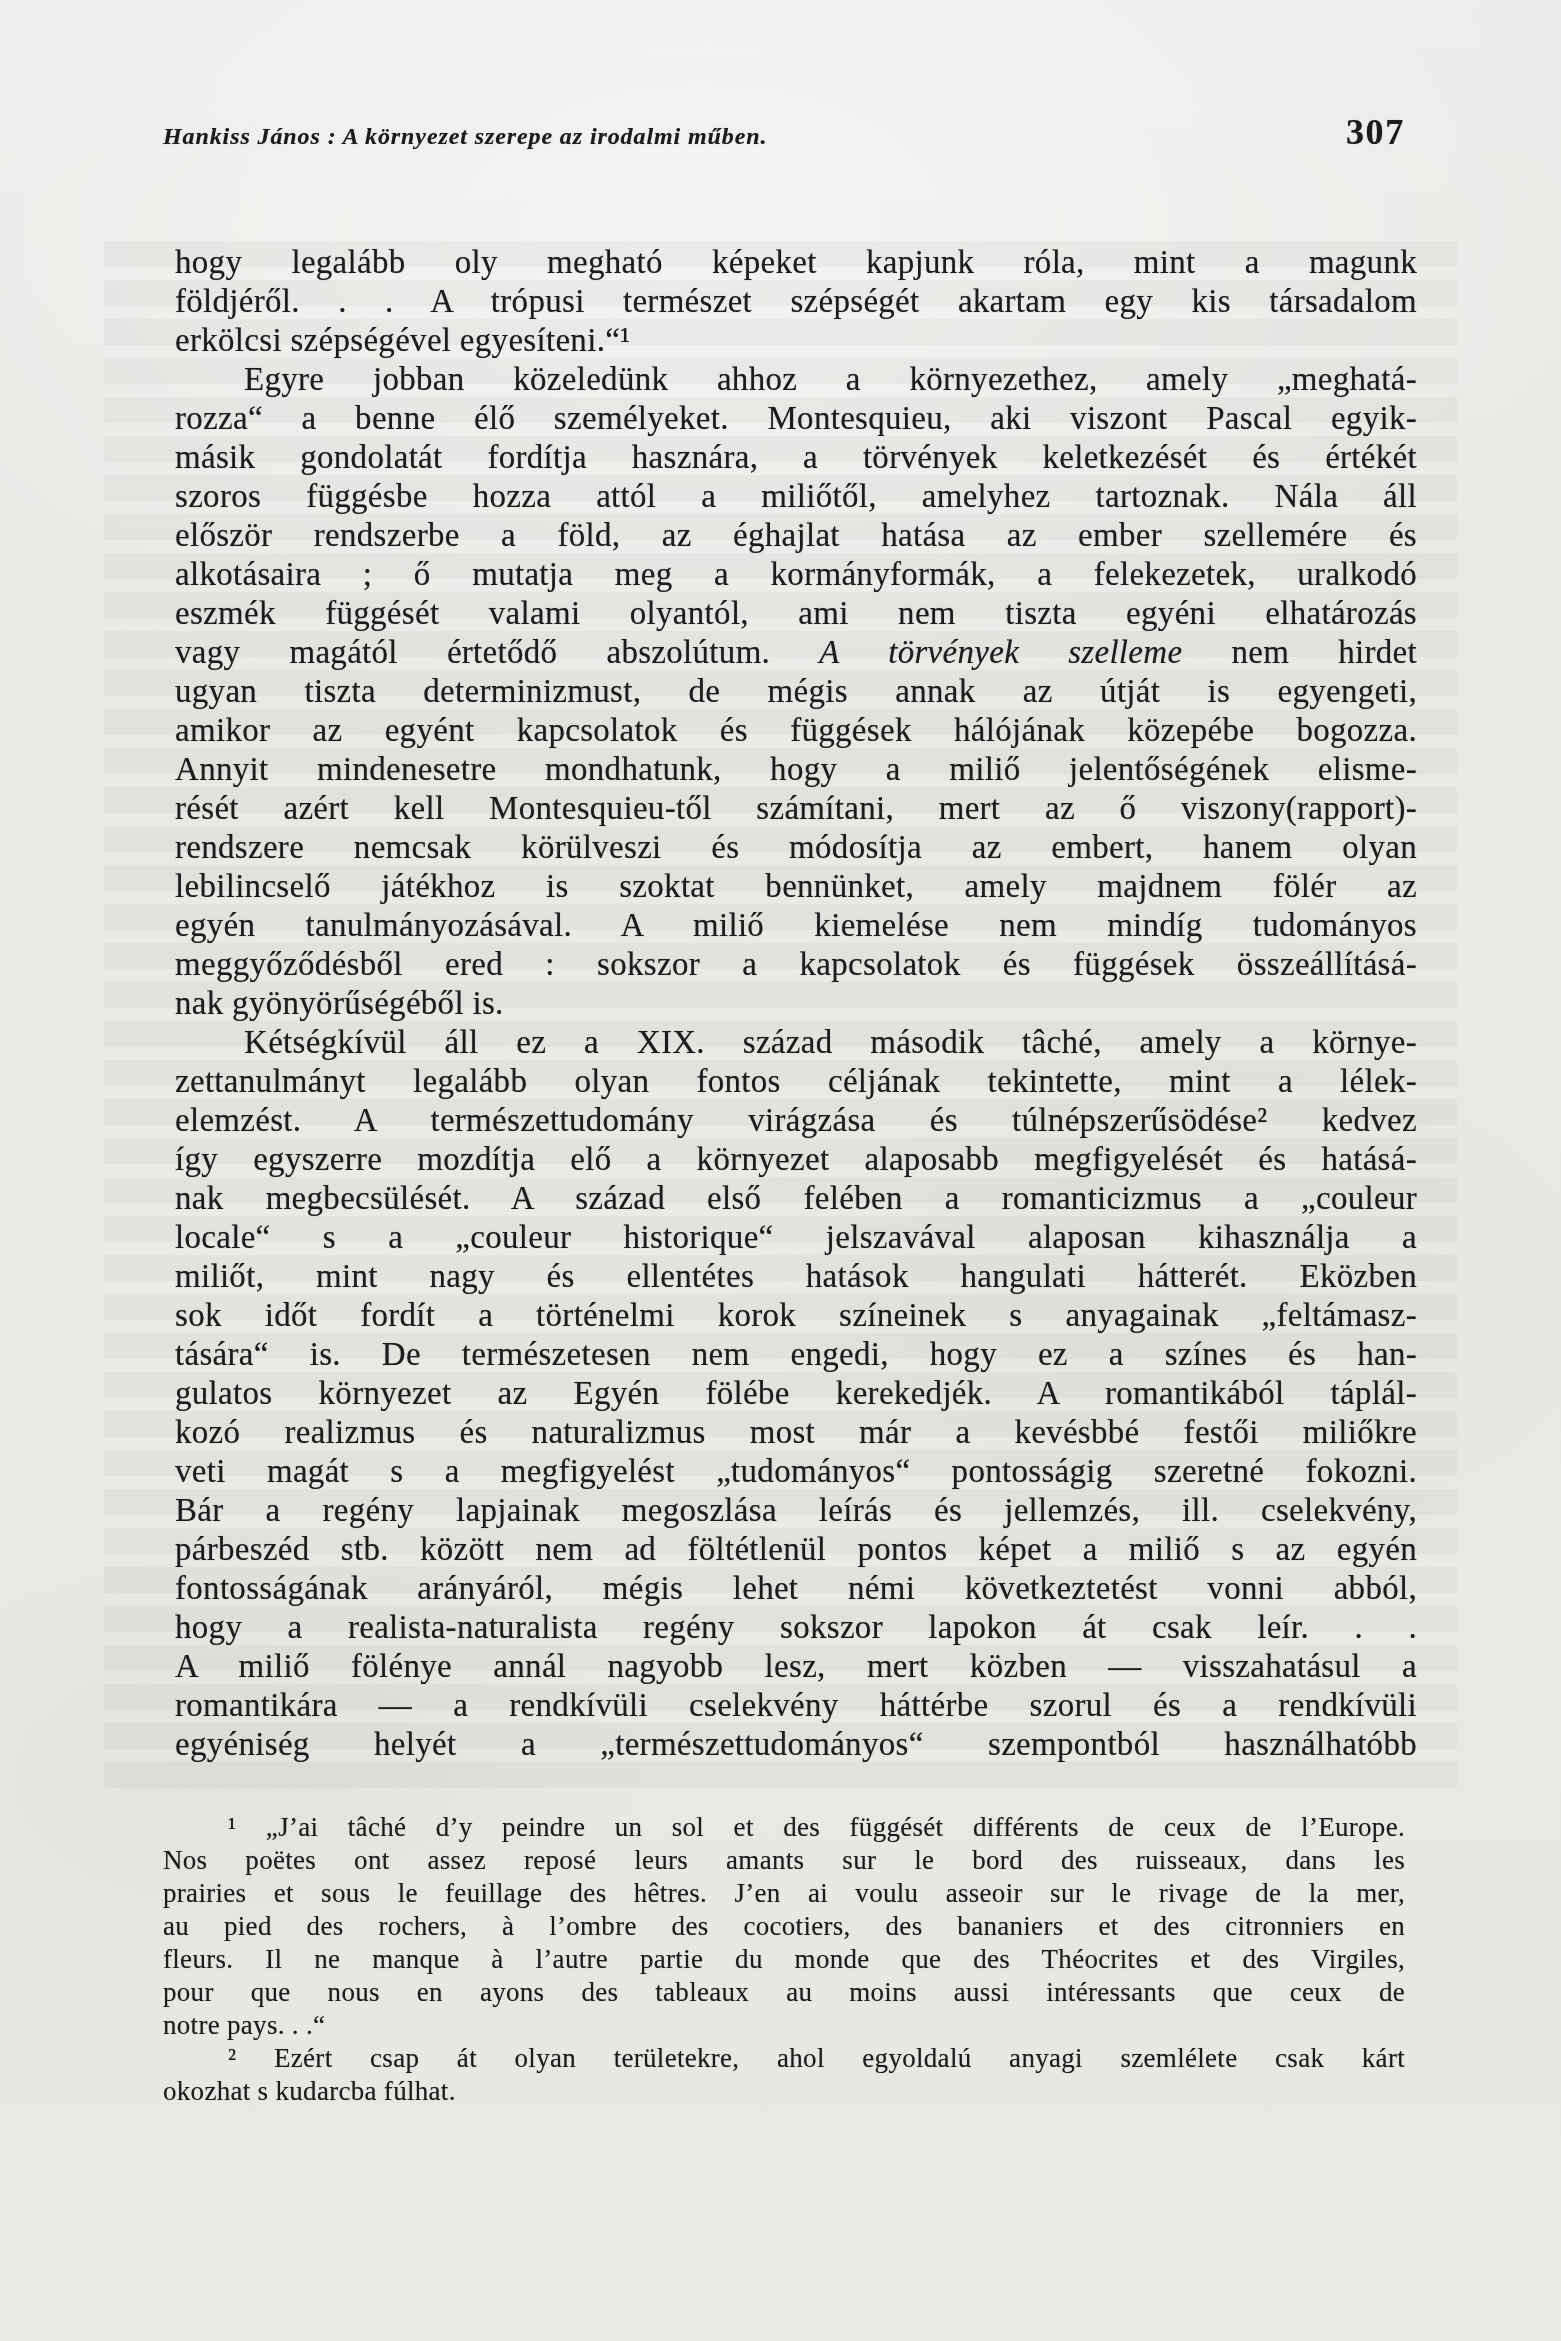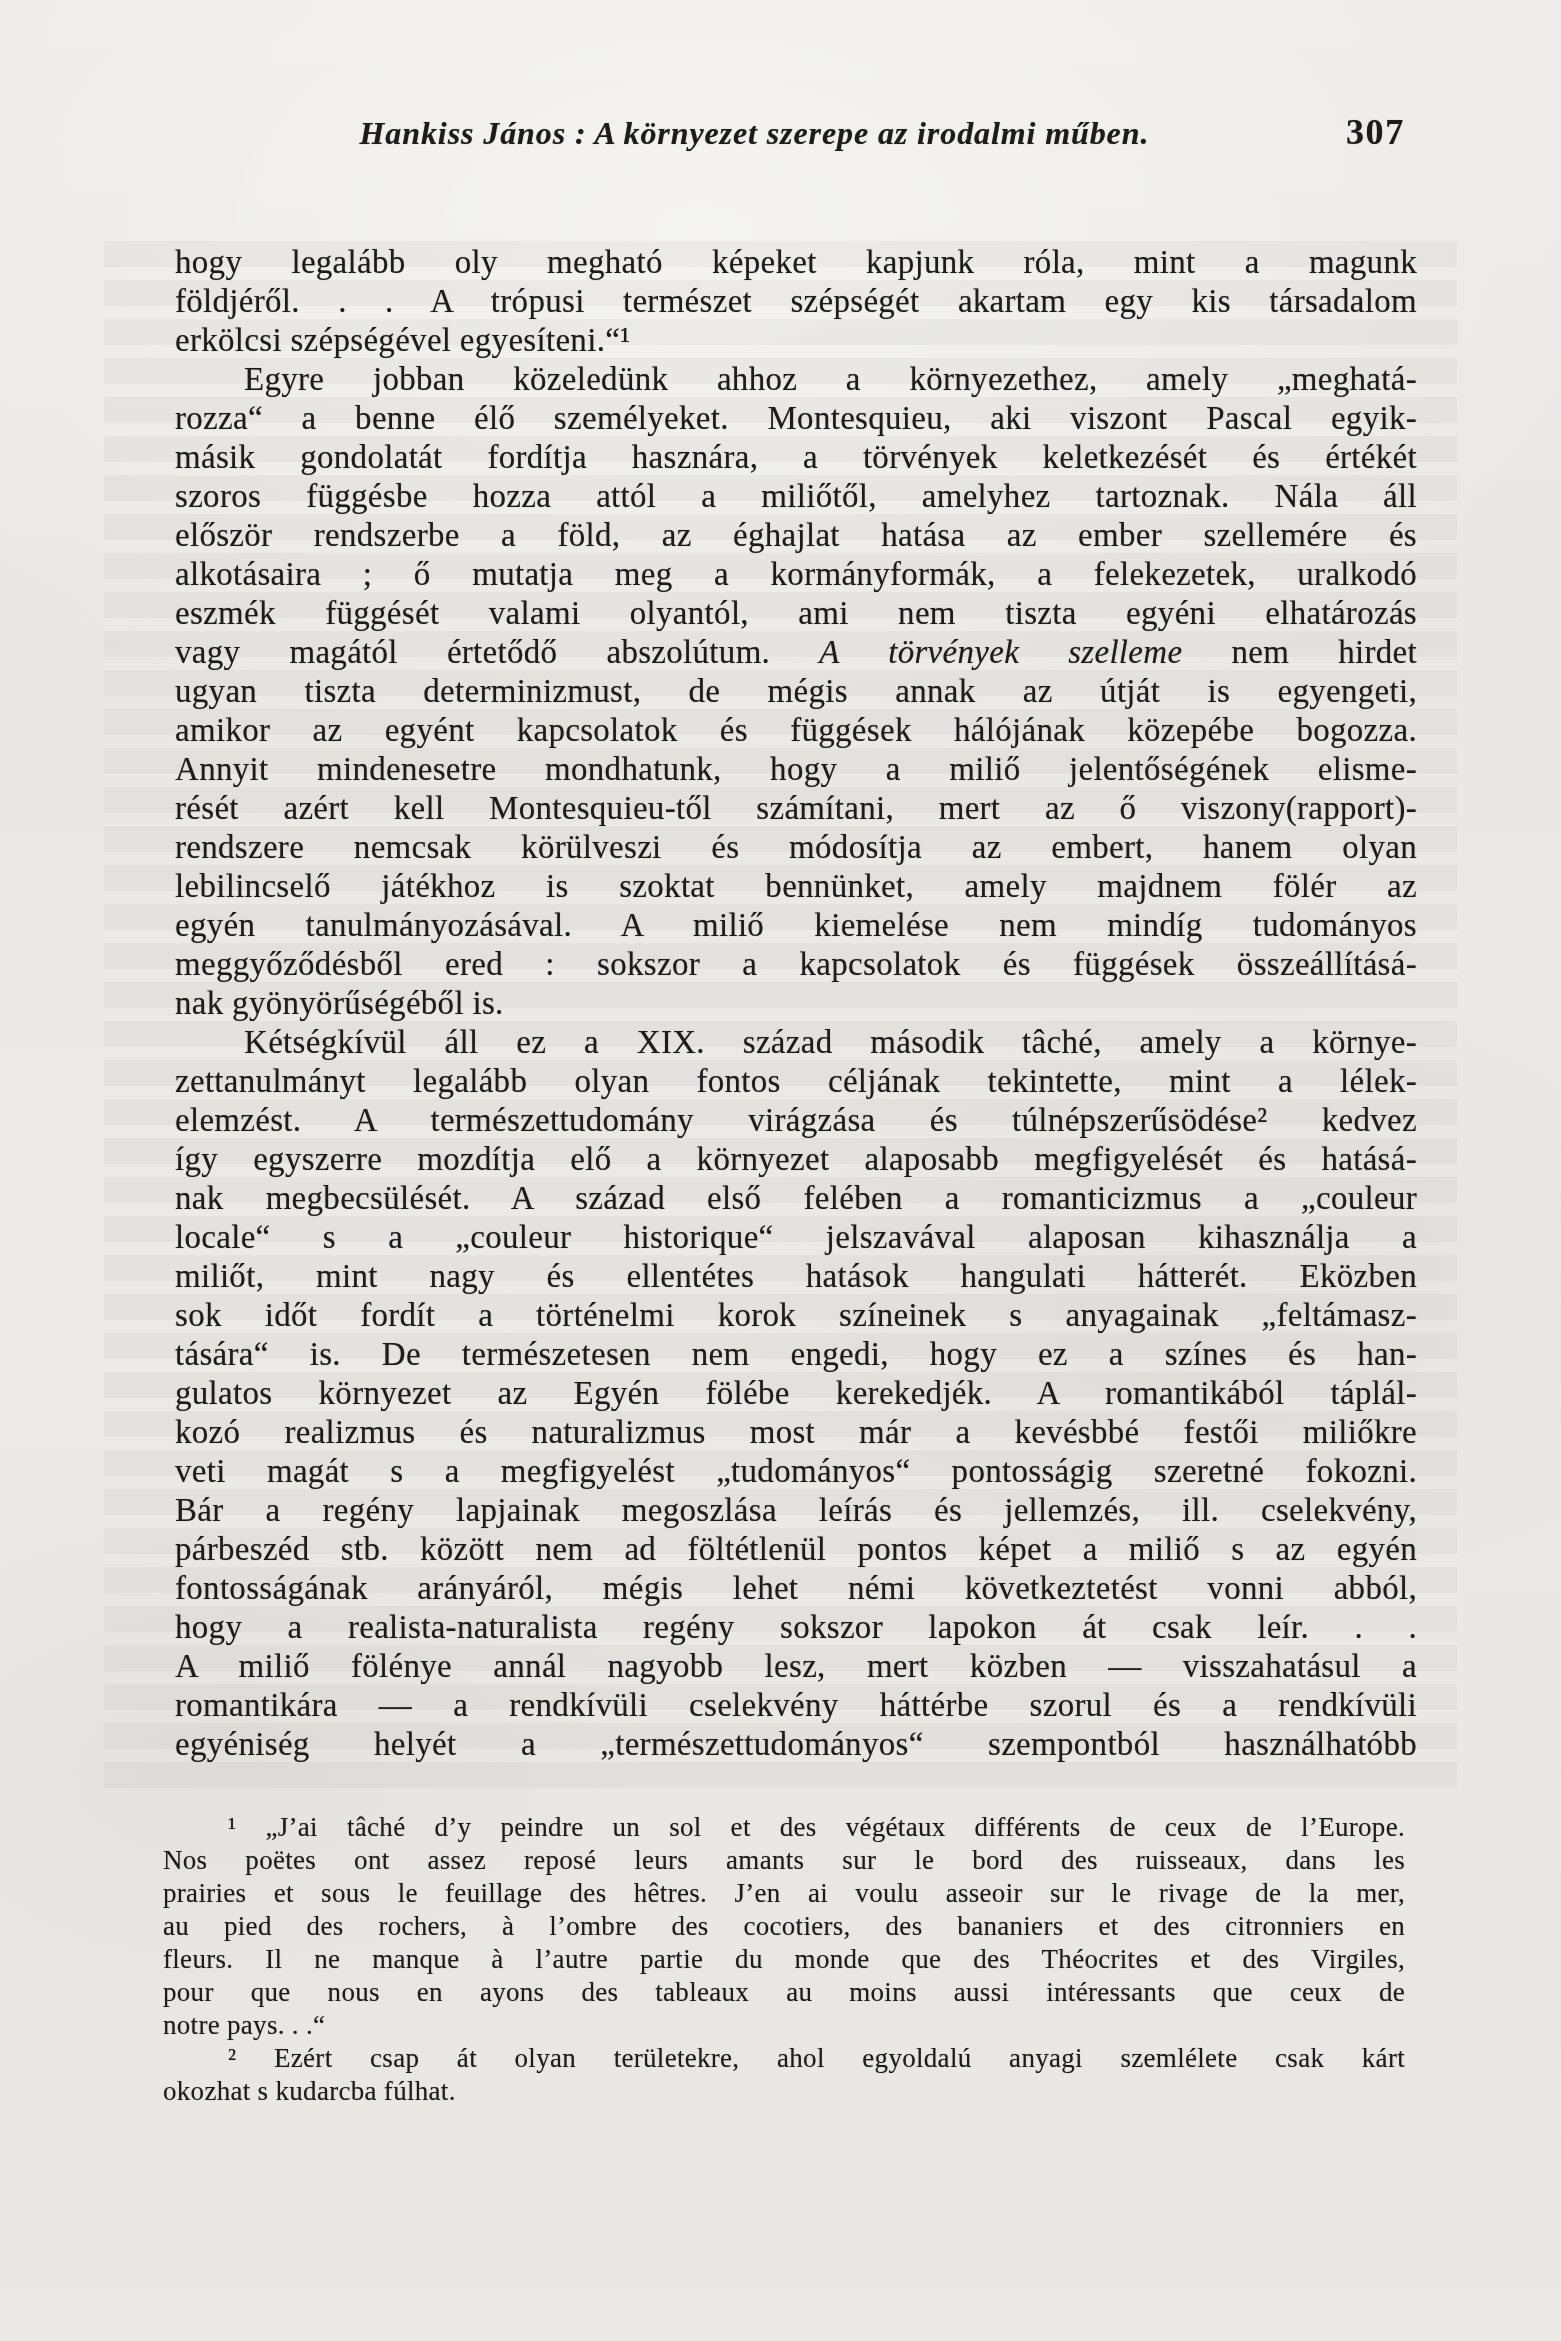--- a/index.html
+++ b/index.html
@@ -23,22 +23,22 @@
     background:repeating-linear-gradient(180deg,
       rgba(105,103,96,0.06) 0 26px, rgba(105,103,96,0) 26px 39px);
     pointer-events:none;
   }
   .header{
     position:absolute;top:111px;left:163px;width:1242px;
     display:flex;align-items:baseline;
     text-shadow:0 0 0.9px rgba(25,25,25,0.45);
   }
   .title{
-    flex:1;text-align:center;
-    font-style:italic;font-size:32px;letter-spacing:0.9px;
+    flex:1;
+    font-style:italic;font-size:24px;letter-spacing:0.9px;
     font-weight:600;
   }
   .pagenum{
     font-weight:700;font-size:36px;letter-spacing:1.7px;
   }
   .body-block{
     position:absolute;top:243px;left:163px;width:1242px;
     font-size:33px;line-height:39px;letter-spacing:0.3px;
     text-shadow:0 0 0.9px rgba(25,25,25,0.45);
     margin-left:12px;
@@ -109,21 +109,21 @@
     <div class="line"><span>Bár a regény lapjainak megoszlása leírás és jellemzés, ill. cselekvény,</span></div>
     <div class="line"><span>párbeszéd stb. között nem ad föltétlenül pontos képet a miliő s az egyén</span></div>
     <div class="line"><span>fontosságának arányáról, mégis lehet némi következtetést vonni abból,</span></div>
     <div class="line"><span>hogy a realista-naturalista regény sokszor lapokon át csak leír. . .</span></div>
     <div class="line"><span>A miliő fölénye annál nagyobb lesz, mert közben — visszahatásul a</span></div>
     <div class="line"><span>romantikára — a rendkívüli cselekvény háttérbe szorul és a rendkívüli</span></div>
     <div class="line"><span>egyéniség helyét a „természettudományos“ szempontból használhatóbb</span></div>
   </div>
 
 <div class="foot-block">
-    <div class="fline indent"><span>¹ „J’ai tâché d’y peindre un sol et des végétaux différents de ceux de l’Europe.</span></div>
+    <div class="fline indent"><span>¹ „J’ai tâché d’y peindre un sol et des függését différents de ceux de l’Europe.</span></div>
     <div class="fline"><span>Nos poëtes ont assez reposé leurs amants sur le bord des ruisseaux, dans les</span></div>
     <div class="fline"><span>prairies et sous le feuillage des hêtres. J’en ai voulu asseoir sur le rivage de la mer,</span></div>
     <div class="fline"><span>au pied des rochers, à l’ombre des cocotiers, des bananiers et des citronniers en</span></div>
     <div class="fline"><span>fleurs. Il ne manque à l’autre partie du monde que des Théocrites et des Virgiles,</span></div>
     <div class="fline"><span>pour que nous en ayons des tableaux au moins aussi intéressants que ceux de</span></div>
     <div class="fline end"><span>notre pays. . .“</span></div>
     <div class="fline indent"><span>² Ezért csap át olyan területekre, ahol egyoldalú anyagi szemlélete csak kárt</span></div>
     <div class="fline end"><span>okozhat s kudarcba fúlhat.</span></div>
   </div>
 

